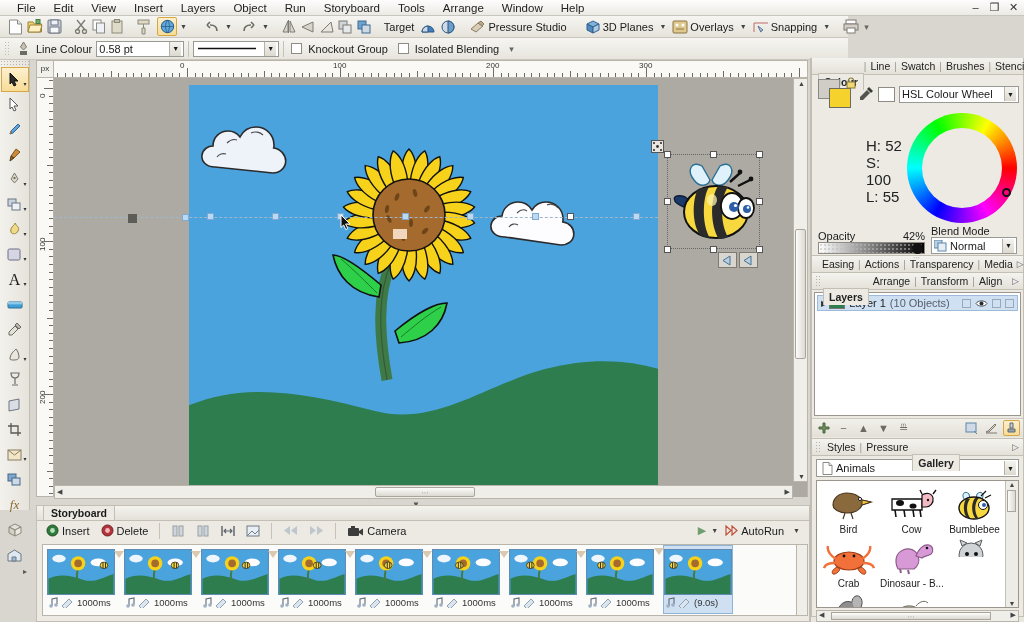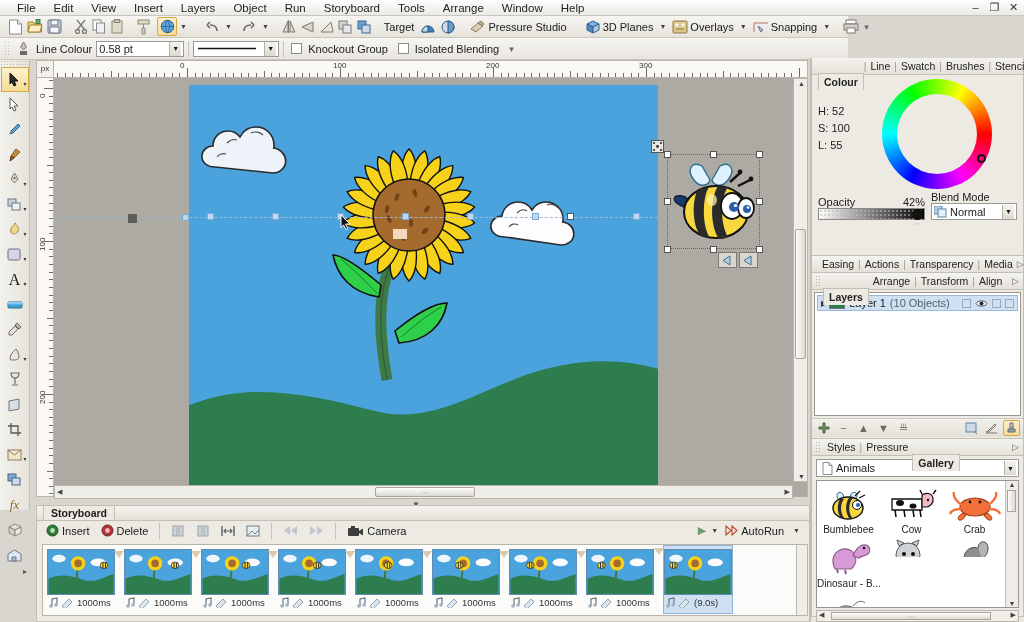--- a/index.html
+++ b/index.html
@@ -123,21 +123,21 @@
   .sw2 { position:absolute; left:11px; top:9px; width:22px; height:20px; background:#f5d32c; border:1px solid #6b6b60; }
 
   .wheel { position:relative; width:110px; height:110px; border-radius:50%;
     background:conic-gradient(from 90deg, #ff0000, #ff00ff, #0000ff, #00ffff, #00ff00, #ffff00, #ff0000); }
   .wheel::after { content:""; position:absolute; left:15px; top:15px; width:80px; height:80px;
     border-radius:50%; background:#eceae3; }
   .wtri { position:absolute; left:16px; top:16px; width:78px; height:78px; }
   .wdot { position:absolute; width:9px; height:9px; border:2px solid #111; border-radius:50%;
     right:6px; bottom:26px; }
 
-  .hsl { font-size:11px; line-height:17px; color:#222; }
+  .hsl { font-size:15px; line-height:17px; color:#222;margin-left:48px; }
   .opbar { height:12px; border:1px solid #8f8b82; position:relative;
     background:linear-gradient(90deg, #fff, #000); }
   .opbar::before { content:""; position:absolute; inset:0;
     background-image:radial-gradient(#bbb 38%, transparent 39%); background-size:4px 4px; opacity:.55; }
   .opknob { position:absolute; right:1px; top:0px; width:11px; height:11px; border-radius:50%; background:#111; }
 
   .layerrow { display:flex; align-items:center; height:16px; background:#cfe0f2; border:1px solid #9dbada;
     padding:0 3px; margin:2px; }
   .layerswatch { width:16px; height:11px; background:linear-gradient(#4aa3dd 55%, #2e7d4f 55%); border:1px solid #777; margin:0 4px 0 2px; }
 
@@ -857,20 +857,39 @@
         <div class="tab">Line</div>
         <span class="tdiv">|</span>
         <div class="tab">Swatch</div>
         <span class="tdiv">|</span>
         <div class="tab">Brushes</div>
         <span class="tdiv">|</span>
         <div class="tab">Stencils</div>
 
       </div>
 
+      <div style="display:flex;align-items:center;padding:4px 4px 0 6px;gap:4px;">
+        <div class="swatchbox">
+          <div class="sw1"></div>
+          <div class="sw2"></div>
+          <svg style="position:absolute;right:-2px;top:-2px;" width="10" height="12" viewBox="0 0 10 12">
+            <path d="M2.5 5V3.5a2.5 2.5 0 0 1 5 0V5" fill="none" stroke="#8a7d3c" stroke-width="1.2"></path>
+            <rect x="1" y="5" width="8" height="6" fill="#f0d772" stroke="#8a7d3c"></rect>
+            </svg>
+        </div>
+        <svg width="16" height="16" viewBox="0 0 16 16">
+          <path d="M11 1l4 4-2 2-4-4z" fill="#3b3b36"></path>
+            <path d="M9 4l3 3-7 7H2v-3z" fill="#55554e"></path>
+          </svg>
+        <div style="width:17px;height:15px;background:#fff;border:1px solid #8f8b82;"></div>
+        <div class="combo" style="flex:1;height:17px;">
+          <span>HSL Colour Wheel</span>
+          <span class="arw">▼</span>
+        </div>
+      </div>
 
       <div style="display:flex;padding:4px 6px 0 6px;">
         <div class="hsl" style="width:62px;padding-top:24px;">
           <div>H: 52</div>
           <div>S: 100</div>
           <div>L: 55</div>
         </div>
         <div style="position:relative;margin-left:2px;">
           <div class="wheel">
             <svg class="wtri" viewBox="0 0 78 78">
@@ -1002,46 +1021,55 @@
           <path d="M1 .5h6l3 3v9H1z" fill="#fff" stroke="#8a8a84"></path>
             <path d="M7 .5v3h3" fill="#e3e8ee" stroke="#8a8a84"></path>
           </svg>
         <span>Animals</span>
         <span class="arw">▼</span>
       </div>
 
       <div class="listbox" style="height:128px;margin:0 4px;position:relative;overflow:hidden;">
         <div class="galleryGrid">
 
+          <div class="gitem">
+            <svg width="52" height="36" viewBox="0 0 52 36">
+              <path d="M10 20c0-7 6-12 14-12 7 0 12 3 15 7l9 2-9 3c-2 5-8 8-15 8-8 0-14-4-14-8z" fill="#8a6a3c" stroke="#4a3620" stroke-width="1.2"></path>
+              <path d="M39 15l9 2-9 3z" fill="#f2c43c" stroke="#4a3620" stroke-width="1"></path>
+              <circle cx="37" cy="14" r="1.6" fill="#fff" stroke="#222"></circle>
+              <path d="M22 28l-2 6M28 28l2 6" stroke="#4a3620" stroke-width="1.2"></path>
+              </svg>
+            <div class="gcap">Bird</div>
+          </div>
+
+          <div class="gitem">
+            <svg width="52" height="36" viewBox="0 0 52 36">
+              <path d="M6 14h30v11H6z" fill="#fff" stroke="#111" stroke-width="1.3"></path>
+              <path d="M9 25l1 7M18 25l1 7M27 25l1 7M34 25l1 7" stroke="#111" stroke-width="1.6"></path>
+              <ellipse cx="14" cy="18" rx="4" ry="3" fill="#111"></ellipse>
+                <ellipse cx="27" cy="21" rx="3.5" ry="2.6" fill="#111"></ellipse>
+              <path d="M36 10c4-3 10-2 11 3 1 5-3 9-7 9h-4z" fill="#f3b9c4" stroke="#111" stroke-width="1.2"></path>
+              <circle cx="42" cy="15" r="1.2" fill="#111"></circle>
+              <path d="M36 9l-2-4M47 9l3-4" stroke="#111" stroke-width="1.4"></path>
+              </svg>
+            <div class="gcap">Cow</div>
+          </div>
 
           <div class="gitem">
             <svg width="52" height="36" viewBox="0 0 52 36">
               <path d="M20 9c-4-4-8 0-5 5 2 3 5 2 6 0z" fill="#dff1fb" stroke="#2b6f94"></path>
               <path d="M28 9c4-4 8 0 5 5-2 3-5 2-6 0z" fill="#dff1fb" stroke="#2b6f94"></path>
               <ellipse cx="25" cy="23" rx="15" ry="11" fill="#f7d93f" stroke="#111" stroke-width="1.4"></ellipse>
               <path d="M17 14c-3 5-3 14 1 19h3c-4-6-4-14 0-19z" fill="#2b2b2b"></path>
               <path d="M26 13c-4 5-4 16 1 21h3c-5-6-5-16 0-21z" fill="#2b2b2b"></path>
               <circle cx="34" cy="20" r="4.5" fill="#fff" stroke="#111"></circle>
                 <circle cx="35" cy="20" r="2" fill="#2c5fa8"></circle>
               <path d="M32 11l5-5M36 13l6-3" stroke="#111" stroke-width="1.2"></path>
               </svg>
             <div class="gcap">Bumblebee</div>
-          </div>
-
-          <div class="gitem">
-            <svg width="52" height="36" viewBox="0 0 52 36">
-              <path d="M6 14h30v11H6z" fill="#fff" stroke="#111" stroke-width="1.3"></path>
-              <path d="M9 25l1 7M18 25l1 7M27 25l1 7M34 25l1 7" stroke="#111" stroke-width="1.6"></path>
-              <ellipse cx="14" cy="18" rx="4" ry="3" fill="#111"></ellipse>
-                <ellipse cx="27" cy="21" rx="3.5" ry="2.6" fill="#111"></ellipse>
-              <path d="M36 10c4-3 10-2 11 3 1 5-3 9-7 9h-4z" fill="#f3b9c4" stroke="#111" stroke-width="1.2"></path>
-              <circle cx="42" cy="15" r="1.2" fill="#111"></circle>
-              <path d="M36 9l-2-4M47 9l3-4" stroke="#111" stroke-width="1.4"></path>
-              </svg>
-            <div class="gcap">Cow</div>
           </div>
 
           <div class="gitem">
             <svg width="52" height="36" viewBox="0 0 52 36">
               <ellipse cx="26" cy="22" rx="15" ry="9" fill="#f2703a" stroke="#a13d14" stroke-width="1.2"></ellipse>
               <path d="M13 20c-6-4-9-9-8-13M39 20c6-4 9-9 8-13M12 24c-6 0-10 2-11 5M40 24c6 0 10 2 11 5" fill="none" stroke="#f2703a" stroke-width="2.4"></path>
               <path d="M14 28c-4 2-6 5-4 7 2 1 6-2 7-5zM38 28c4 2 6 5 4 7-2 1-6-2-7-5z" fill="#f2703a" stroke="#a13d14"></path>
               <circle cx="21" cy="17" r="1.4" fill="#111"></circle>
                 <circle cx="31" cy="17" r="1.4" fill="#111"></circle>
               </svg>

